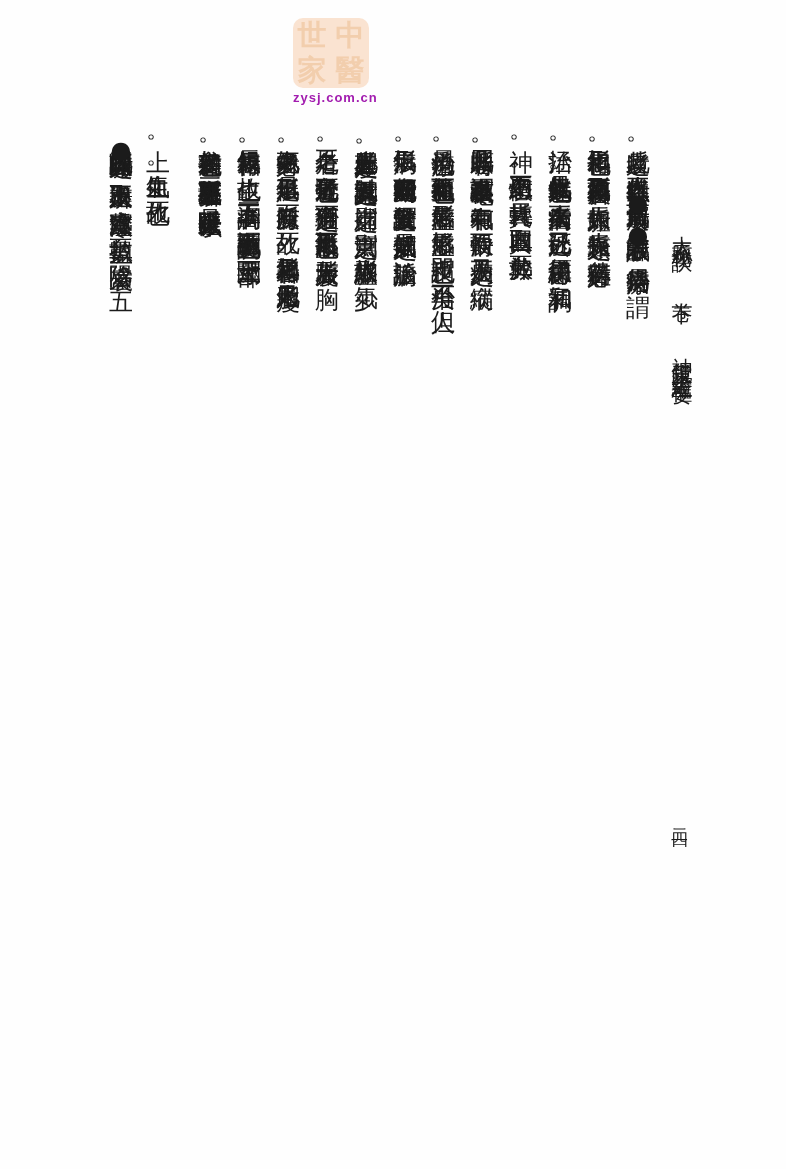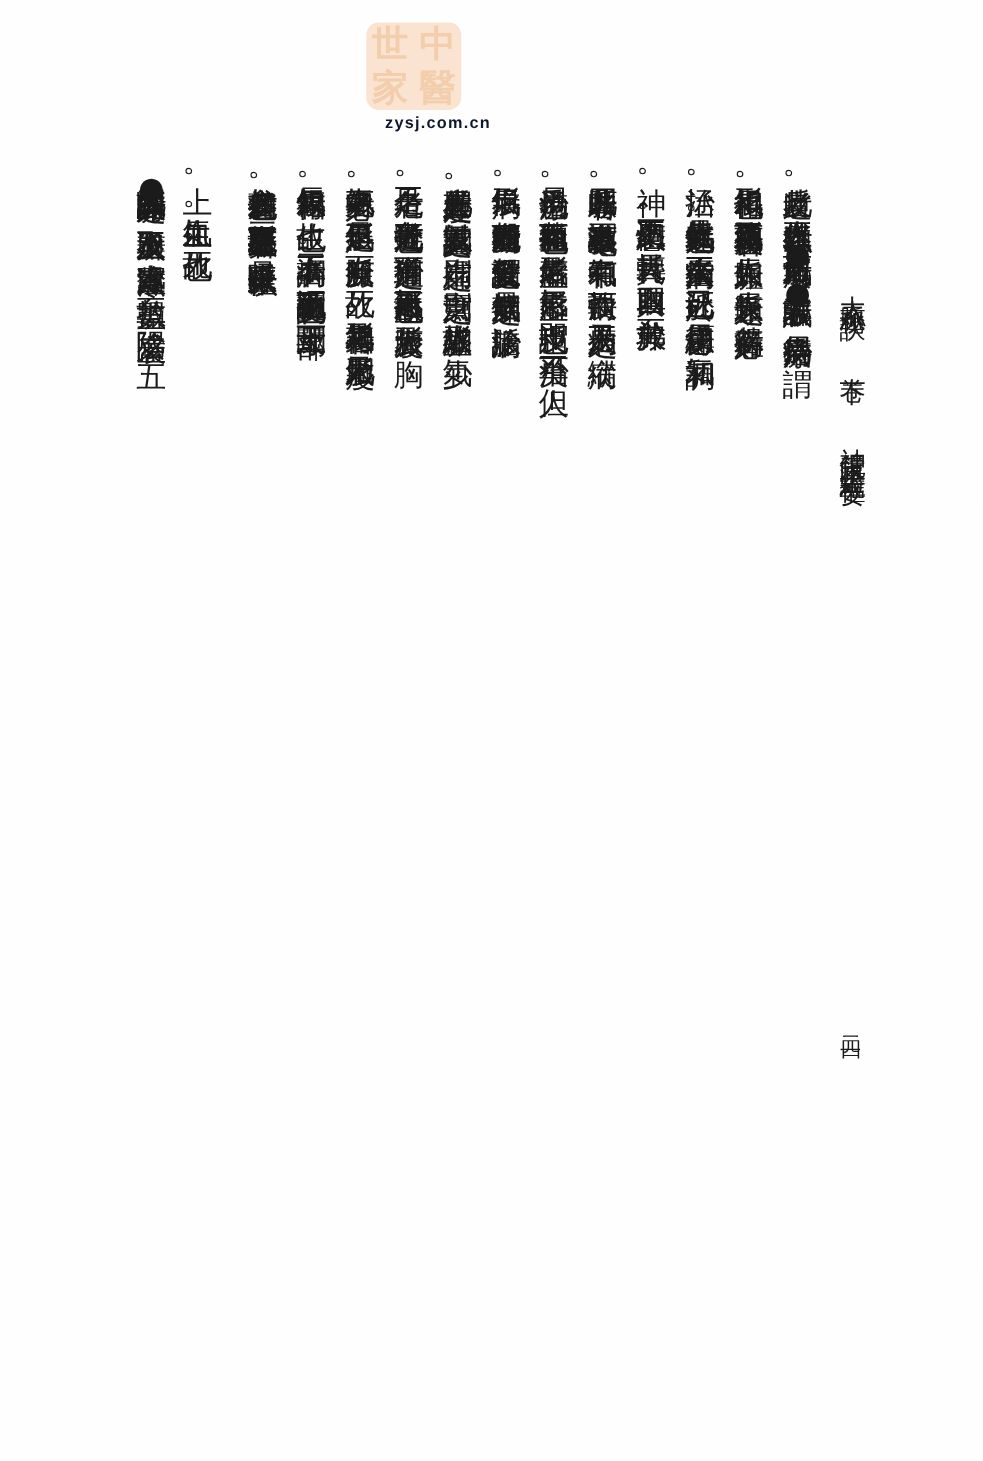--- a/index.html
+++ b/index.html
@@ -23,22 +23,22 @@
   .seal span{
     display:flex;align-items:center;justify-content:center;
     color:#f2cead;font-weight:bold;font-size:29px;line-height:1;
   }
   .seal .tl{grid-column:1;grid-row:1}
   .seal .tr{grid-column:2;grid-row:1}
   .seal .bl{grid-column:1;grid-row:2}
   .seal .br{grid-column:2;grid-row:2}
   .wm-url{
     margin-top:2px;text-align:center;
-    color:#0f172a;font-family:"Liberation Sans",sans-serif;
-    font-weight:bold;font-size:13px;letter-spacing:1px;margin-left:15px;
+    color:#a21caf;font-family:"Liberation Sans",sans-serif;
+    font-weight:bold;font-size:13px;letter-spacing:1px;
   }
   
   .vtext{
     position:absolute;
     writing-mode:vertical-rl;
     text-orientation:upright;
     color:#1b1b1b;
     white-space:nowrap;
   }
   .title-col{

